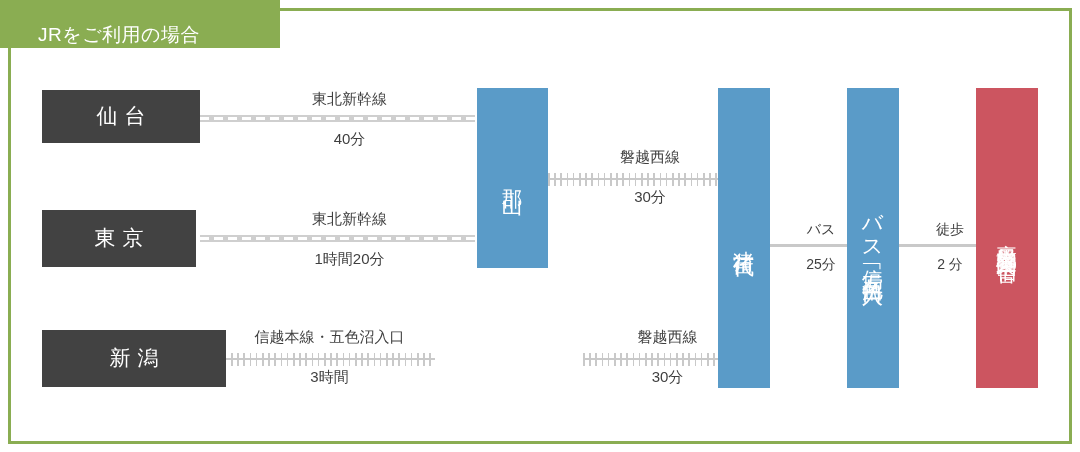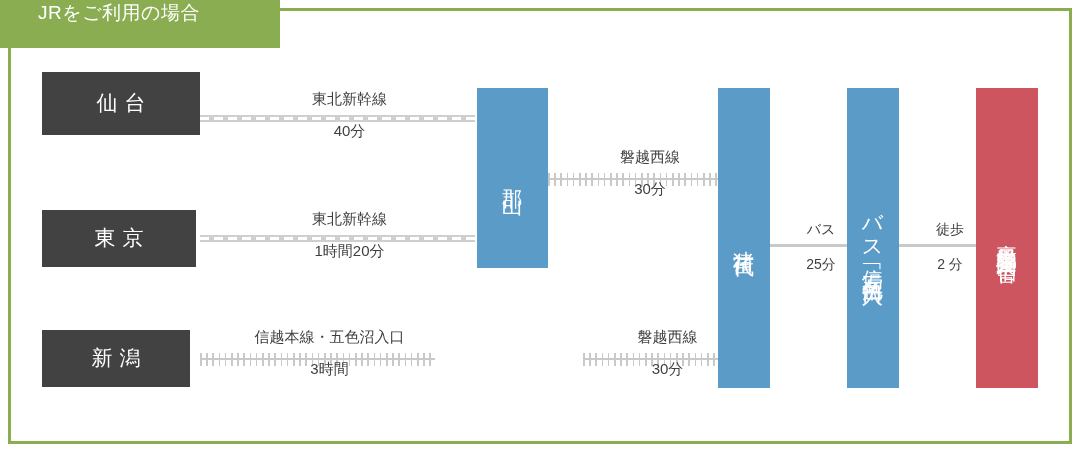--- a/index.html
+++ b/index.html
@@ -19,21 +19,21 @@
     background: #ffffff;
   }
 
   
   .header-tab {
     position: absolute;
     left: 0; top: 0;
     width: 280px; height: 48px;
     background: #8aad52;
     display: flex;
-    align-items: flex-start;
+    align-items: flex-end;
     padding-left: 38px;
     z-index: 6;
   }
   .header-tab .title {
     color: #ffffff;
     font-size: 19px;
     letter-spacing: 0.5px;
     white-space: nowrap;
   }
 
@@ -171,21 +171,21 @@
   .edge .edge-label {
     position: absolute;
     left: 12px;
     width: 100%;
     text-align: center;
     color: #3f3f3f;
     font-size: 15px;
     white-space: nowrap;
   }
   .edge .edge-label.mode { bottom: 100%; margin-bottom: 6px; }
-  .edge .edge-label.duration { top: 100%; margin-top: 7px; }
+  .edge .edge-label.duration { top: 100%; margin-top: 15px; }
 
   .edge.narrow .edge-label { font-size: 14px; }
   .edge.narrow .edge-label.mode { margin-bottom: 5px; }
   .edge.narrow .edge-label.duration { margin-top: 12px; }
 </style>
 </head>
 <body>
 
 <div id="root">
 
@@ -233,29 +233,29 @@
       <div class="edge-label mode">バス</div>
       <div class="edge-label duration">25分</div>
     </div>
 
     <div class="edge plain narrow" style="left:898px; top:244px; width:80px;">
       <div class="edge-line"></div>
       <div class="edge-label mode">徒歩</div>
       <div class="edge-label duration">2 分</div>
     </div>
 
-    <div class="node origin" style="left:42px; top:72px; width:158px; height:63px;">
+    <div class="node origin" style="left:42px; top:90px; width:158px; height:53px;">
       <span class="label">仙台</span>
     </div>
 
     <div class="node origin" style="left:42px; top:210px; width:154px; height:57px;">
       <span class="label">東京</span>
     </div>
 
-    <div class="node origin" style="left:42px; top:330px; width:148px; height:57px;">
+    <div class="node origin" style="left:42px; top:330px; width:184px; height:57px;">
       <span class="label">新潟</span>
     </div>
 
     <div class="node station vertical small-gap" style="left:477px; top:88px; width:71px; height:180px;">
       <span class="label">郡山</span>
     </div>
 
 
     <div class="node station vertical" style="left:718px; top:88px; width:52px; height:300px;">
       <span class="label">猪苗代</span>

